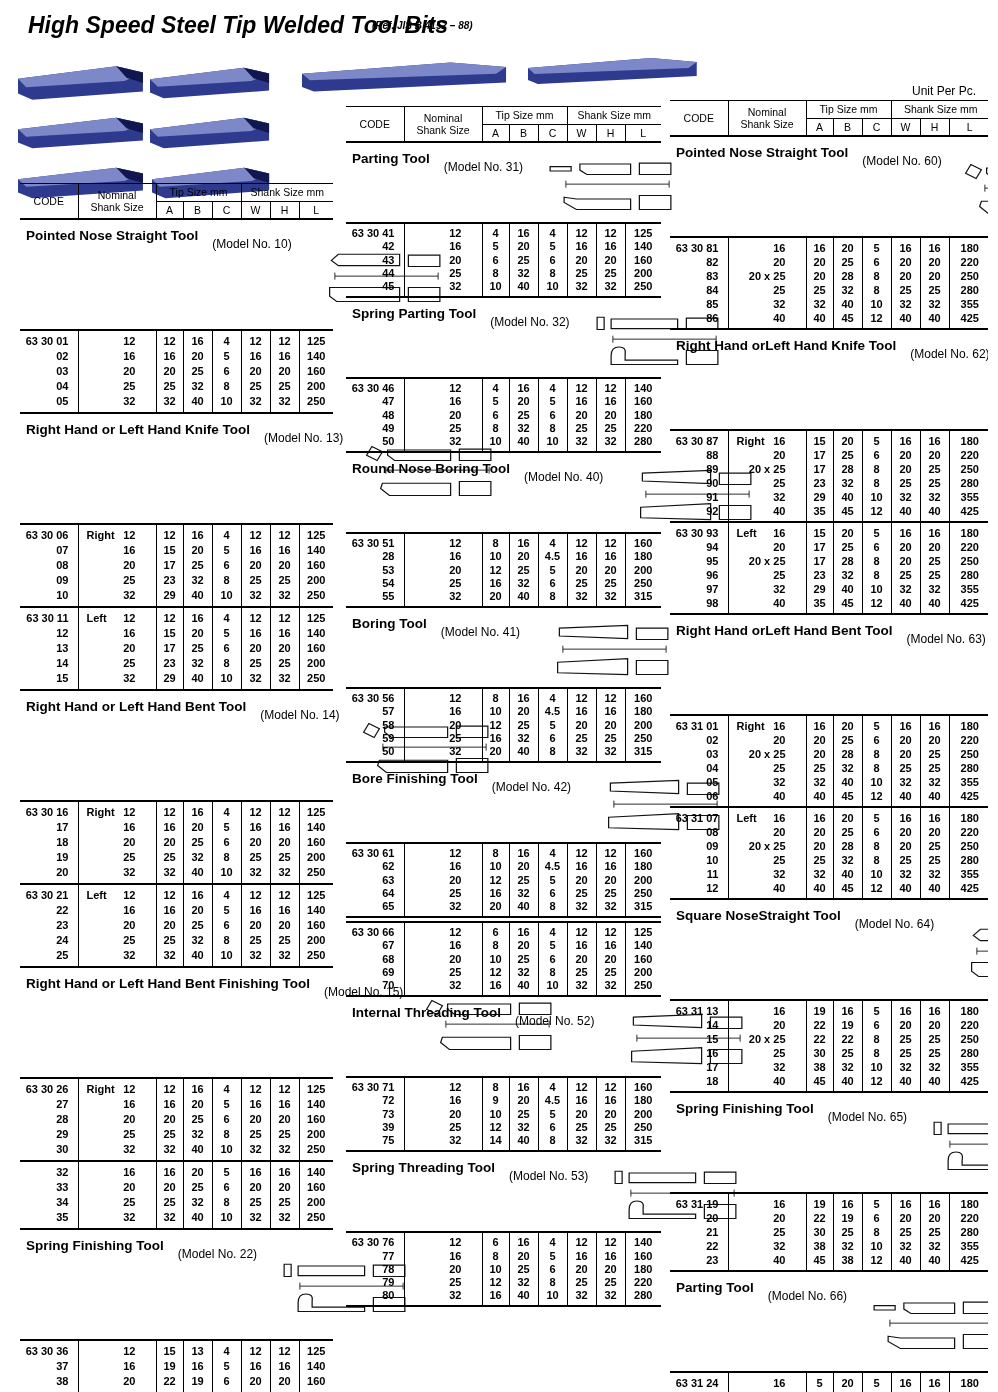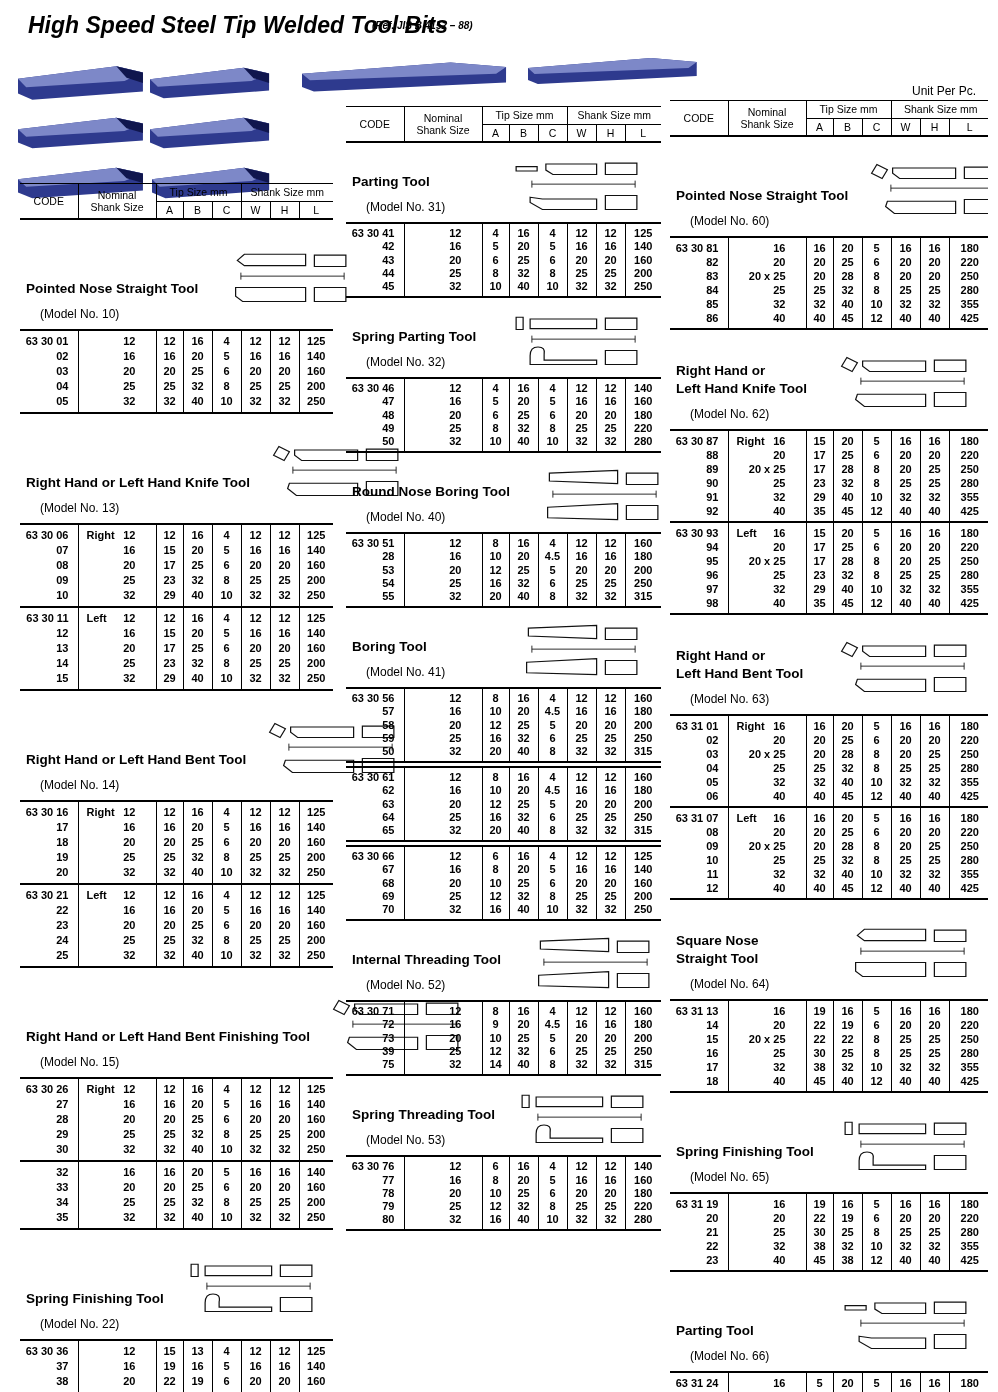--- a/index.html
+++ b/index.html
@@ -18,21 +18,21 @@
   table.hdr{border-collapse:collapse;table-layout:fixed;width:100%;
             border-top:1.5px solid #000;border-bottom:2px solid #000}
   table.hdr td{font-size:10.5px;text-align:center;padding:2px 0;border-left:1px solid #000;line-height:1.2}
   table.hdr td.nobl{border-left:none}
   table.hdr td.bb{border-bottom:1px solid #000}
 
   .section{margin-top:3px}
   .sec-head{display:flex;align-items:stretch;min-height:70px;padding:4px 2px 2px 6px}
   #col0 .sec-head{min-height:100px}
   #col2 .sec-head{min-height:90px}
-  .sec-left{display:flex;flex-direction:column;justify-content:flex-end}
+  .sec-left{display:flex;flex-direction:row;justify-content:center}
   .sec-title{font-size:13.5px;font-weight:bold;line-height:1.3;white-space:nowrap}
   .model{font-size:12px;padding:10px 0 6px 14px;white-space:nowrap}
   .dia-wrap{margin-left:auto;display:flex;align-items:center;padding-right:2px}
   .dia .st{fill:none;stroke:#111;stroke-width:1.4px}
   .dia .thin{stroke-width:1px}
 
   table.grp{border-collapse:collapse;table-layout:fixed;width:100%;border-top:2px solid #000}
   table.grp.end{border-bottom:2px solid #000}
   table.grp td{font-size:11px;font-weight:bold;padding:0 3px;line-height:13.2px;
                border-left:1px solid #000;white-space:nowrap;overflow:hidden}
@@ -1051,20 +1051,35 @@
               <td class="num">40</td>
               <td class="num">8</td>
               <td class="num">32</td>
               <td class="num">32</td>
               <td class="num">315</td>
             </tr>
           </tbody>
         </table>
       </div>
       <div class="section">
+        <div class="sec-head">
+          <div class="sec-left">
+            <div class="sec-title">Bore Finishing Tool</div>
+            <div class="model">(Model No. 42)</div>
+          </div>
+          <div class="dia-wrap">
+            <svg class="dia" viewBox="0 0 170 64" width="168" height="56">
+              <path class="st" d="M122 7h36v13h-36z"></path>
+              <path class="st" d="M122 44h36v16h-36z"></path>
+              <path class="st thin" d="M38 31h118M38 27v8M156 27v8"></path>
+              <path class="st" d="M34 7l78-3v15l-78-3z"></path>
+              <path class="st" d="M32 46l80-4v18l-80-2z"></path>
+            </svg>
+          </div>
+        </div>
         <table class="grp end">
           <colgroup>
             <col style="width:58px">
             <col style="width:78px">
             <col style="width:27px">
             <col style="width:29px">
             <col style="width:29px">
             <col style="width:29px">
             <col style="width:29px">
             <col>

